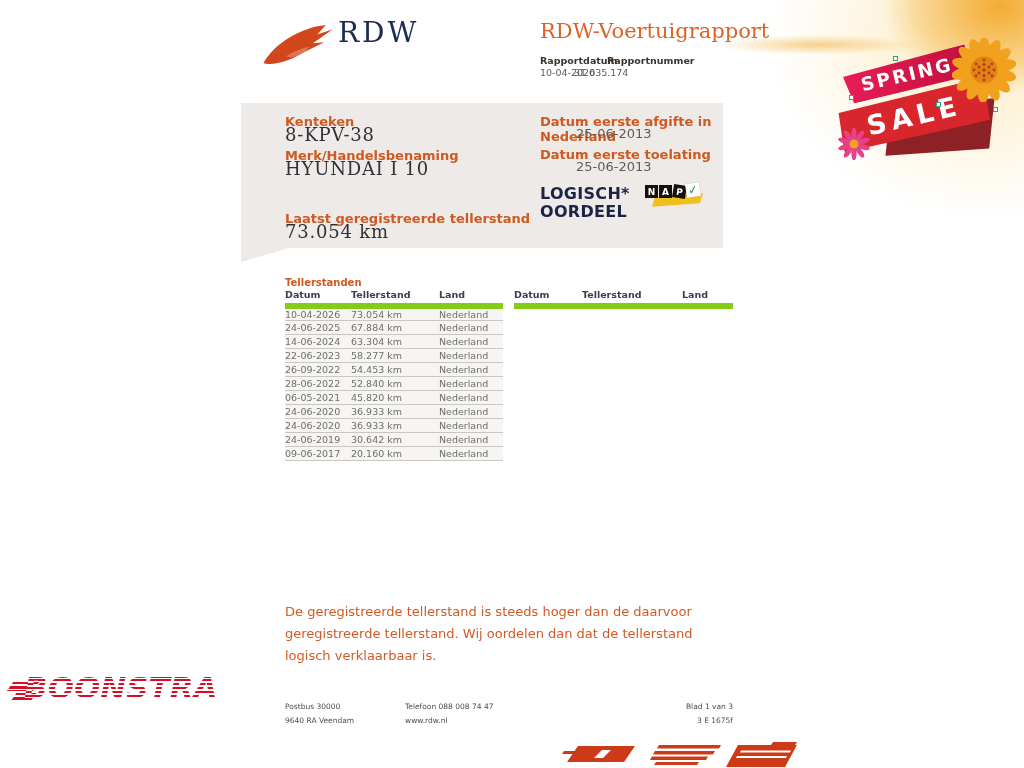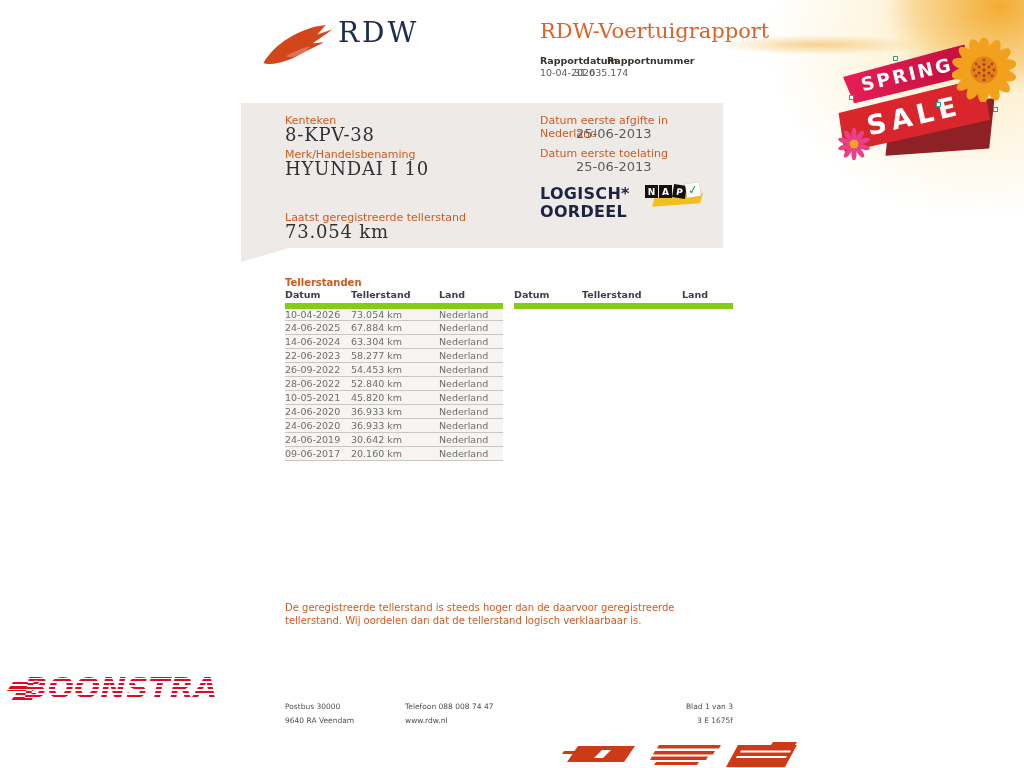--- a/index.html
+++ b/index.html
@@ -13,21 +13,21 @@
               font-size:28px; color:#1e2c52; letter-spacing:3px; }
   .doc-title { position:absolute; left:540px; top:19px; font-family:"DejaVu Serif","Liberation Serif",serif;
                font-size:21px; color:#dd6227; }
   .hlabel { position:absolute; font-size:9.5px; font-weight:bold; color:#3a332c; }
   .hvalue { position:absolute; font-size:9.5px; color:#5f5b58; }
 
   
   .veh-box { position:absolute; left:241px; top:103px; width:482px; height:145px; background:#edeae7; }
   .veh-box::after { content:""; position:absolute; left:0; top:145px; width:0; height:0;
                     border-top:14px solid #edeae7; border-right:48px solid transparent; }
-  .olabel { font-size:11px; font-weight:normal; color:#cf5a21; position:absolute; }
+  .olabel { font-size:13px; font-weight:bold; color:#cf5a21; position:absolute; }
   .serifval { font-family:"DejaVu Serif","Liberation Serif",serif; font-size:18px; color:#303036;
               letter-spacing:0.8px; position:absolute; }
   .gvalue { font-size:13px; color:#5f5b58; position:absolute;padding-left:36px; }
   .verdict { position:absolute; left:299px; top:82px; font-size:16px; font-weight:800; color:#1c2444;
              line-height:18px; letter-spacing:0.3px; }
 
   
   .nap { position:absolute; left:404px; top:80px; width:56px; height:28px; }
   .nap-bar { position:absolute; left:9px; top:12px; width:47px; height:10px; background:#f2c01c;
              transform:skewX(-20deg) rotate(-4deg); }
@@ -47,21 +47,21 @@
        border-bottom:6px solid #84cc16; }
   th.col-land, td.col-land { text-align:left; }
   td { font-size:9.5px; color:#6e6e6e; height:14px; padding:0; border-bottom:1px solid #cac7c3;
        background:#f6f5f3; }
   .tbl-left  col:nth-child(1){width:66px;} .tbl-left  col:nth-child(2){width:88px;} .tbl-left  col:nth-child(3){width:64px;}
   .tbl-right col:nth-child(1){width:68px;} .tbl-right col:nth-child(2){width:100px;} .tbl-right col:nth-child(3){width:51px;}
 
   
   .footnote { position:absolute; left:285px; top:601px; width:422px; }
   .footnote h3 { font-size:11px; font-weight:bold; color:#1c2444; margin-bottom:6px; }
-  .footnote p { font-size:10px; color:#d05b23; line-height:13px; }
+  .footnote p { font-size:13px; color:#d05b23; line-height:22px; }
 
   
   .boonstra { position:absolute; left:16px; top:670px; width:230px; height:40px; }
   .boonstra .txt { font-size:31px; font-weight:bold; font-style:italic; letter-spacing:0px;
     background:repeating-linear-gradient(180deg,#d60f26 0 2.4px,#ffffff 2.4px 4.2px);
     -webkit-background-clip:text; background-clip:text; color:transparent; transform:scaleY(.92);
     display:inline-block; padding-left:8px; }
   .speedline { position:absolute; background:repeating-linear-gradient(180deg,#d60f26 0 2.4px,#ffffff 2.4px 4.2px);
                transform:skewX(-35deg); }
   .sl1 { left:-6px; top:12px; width:26px; height:9px; }
@@ -250,21 +250,21 @@
           <td>26-09-2022</td>
           <td>54.453 km</td>
           <td class="col-land">Nederland</td>
         </tr>
         <tr>
           <td>28-06-2022</td>
           <td>52.840 km</td>
           <td class="col-land">Nederland</td>
         </tr>
         <tr>
-          <td>10-05-2021</td>
+          <td>06-05-2021</td>
           <td>45.820 km</td>
           <td class="col-land">Nederland</td>
         </tr>
         <tr>
           <td>24-06-2020</td>
           <td>36.933 km</td>
           <td class="col-land">Nederland</td>
         </tr>
         <tr>
           <td>24-06-2020</td>

